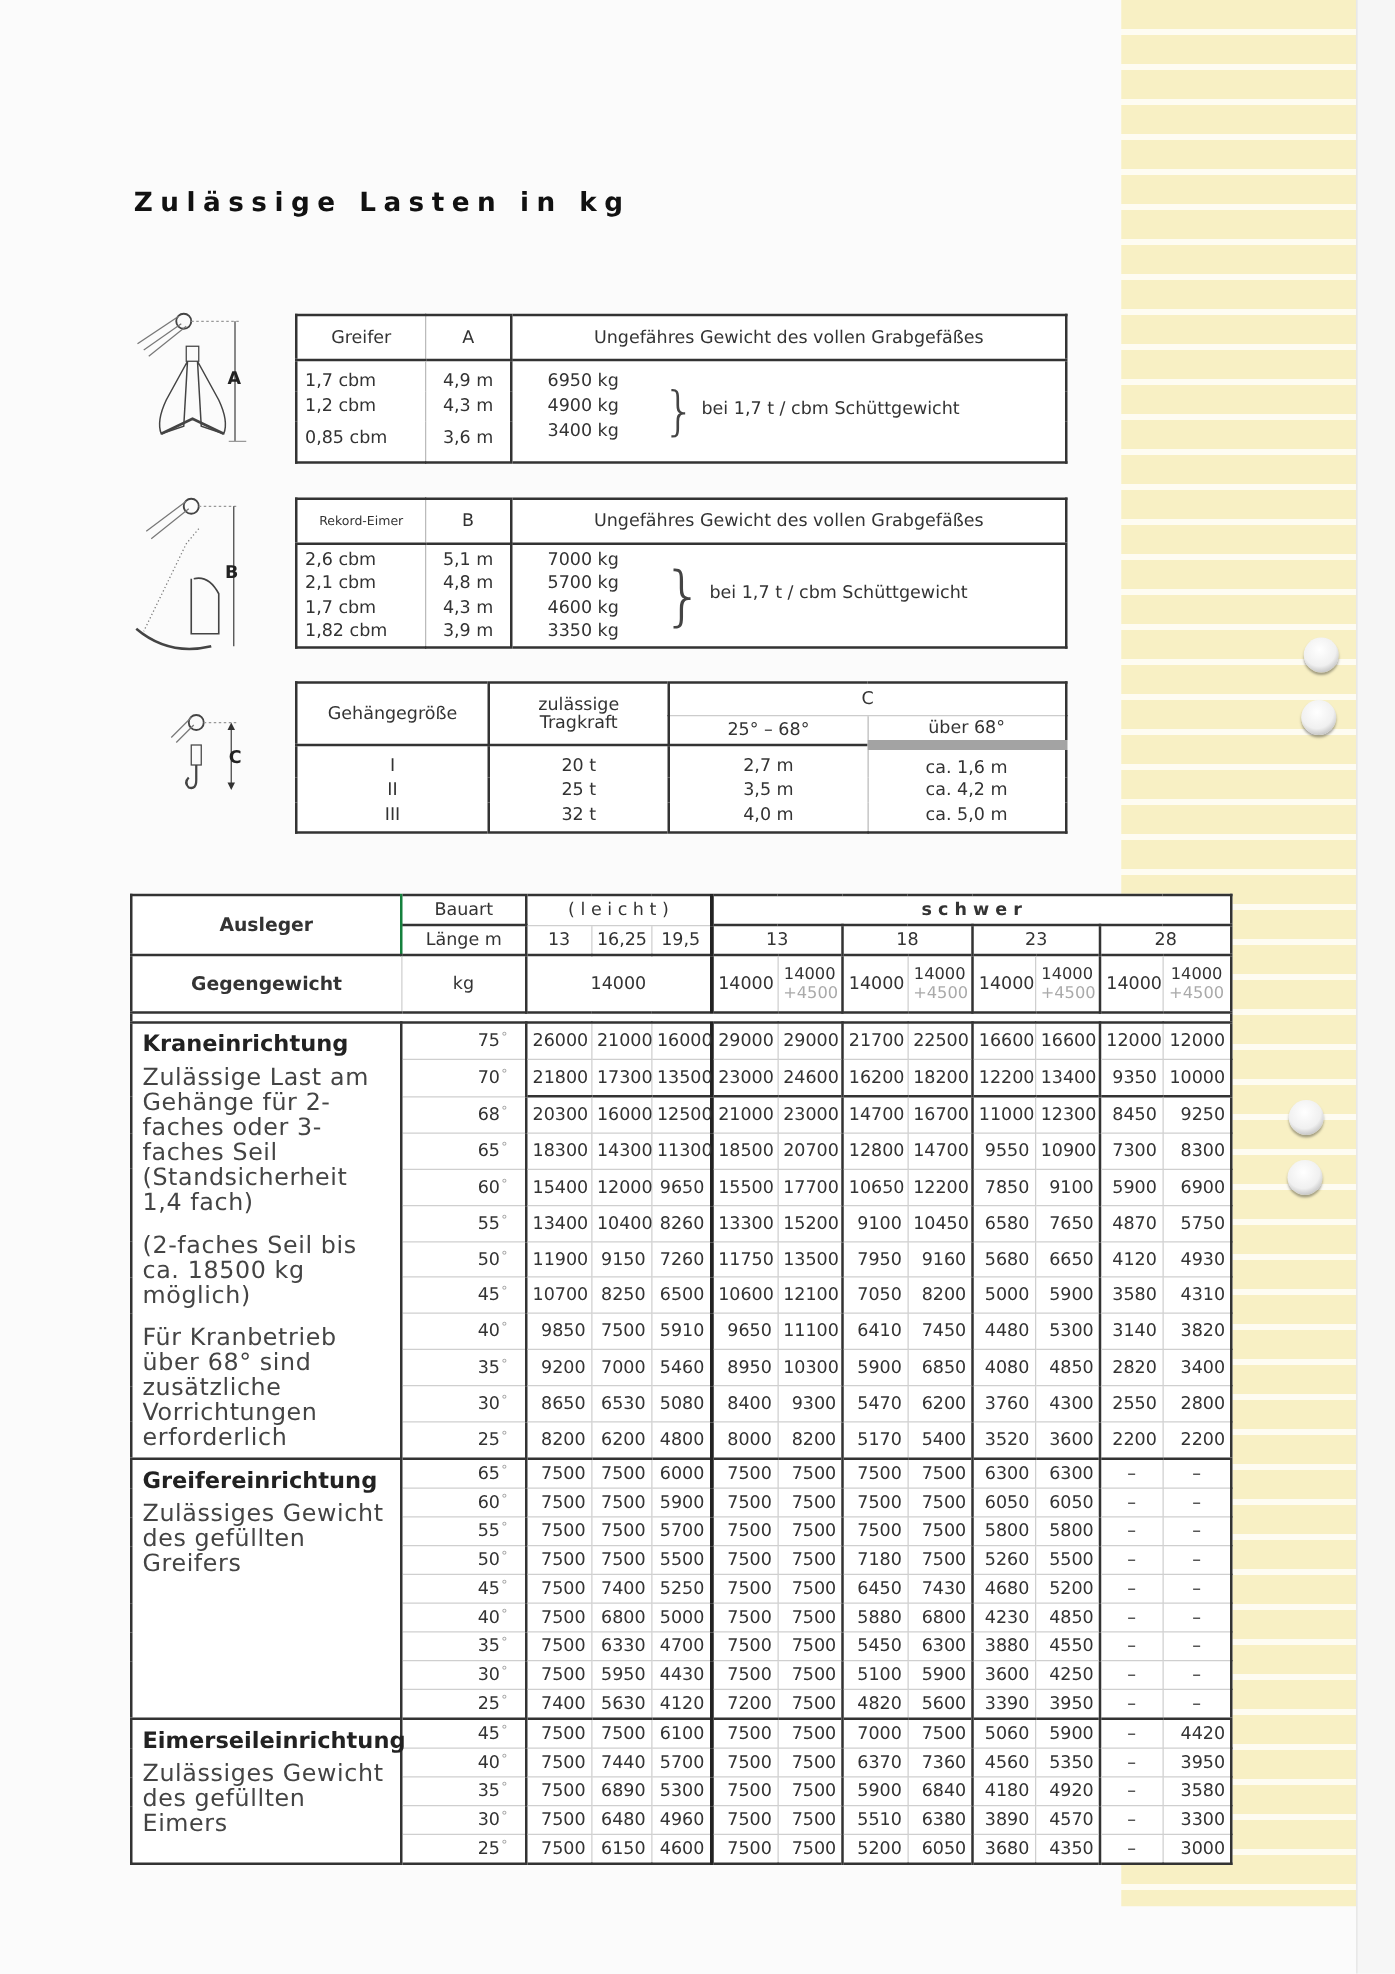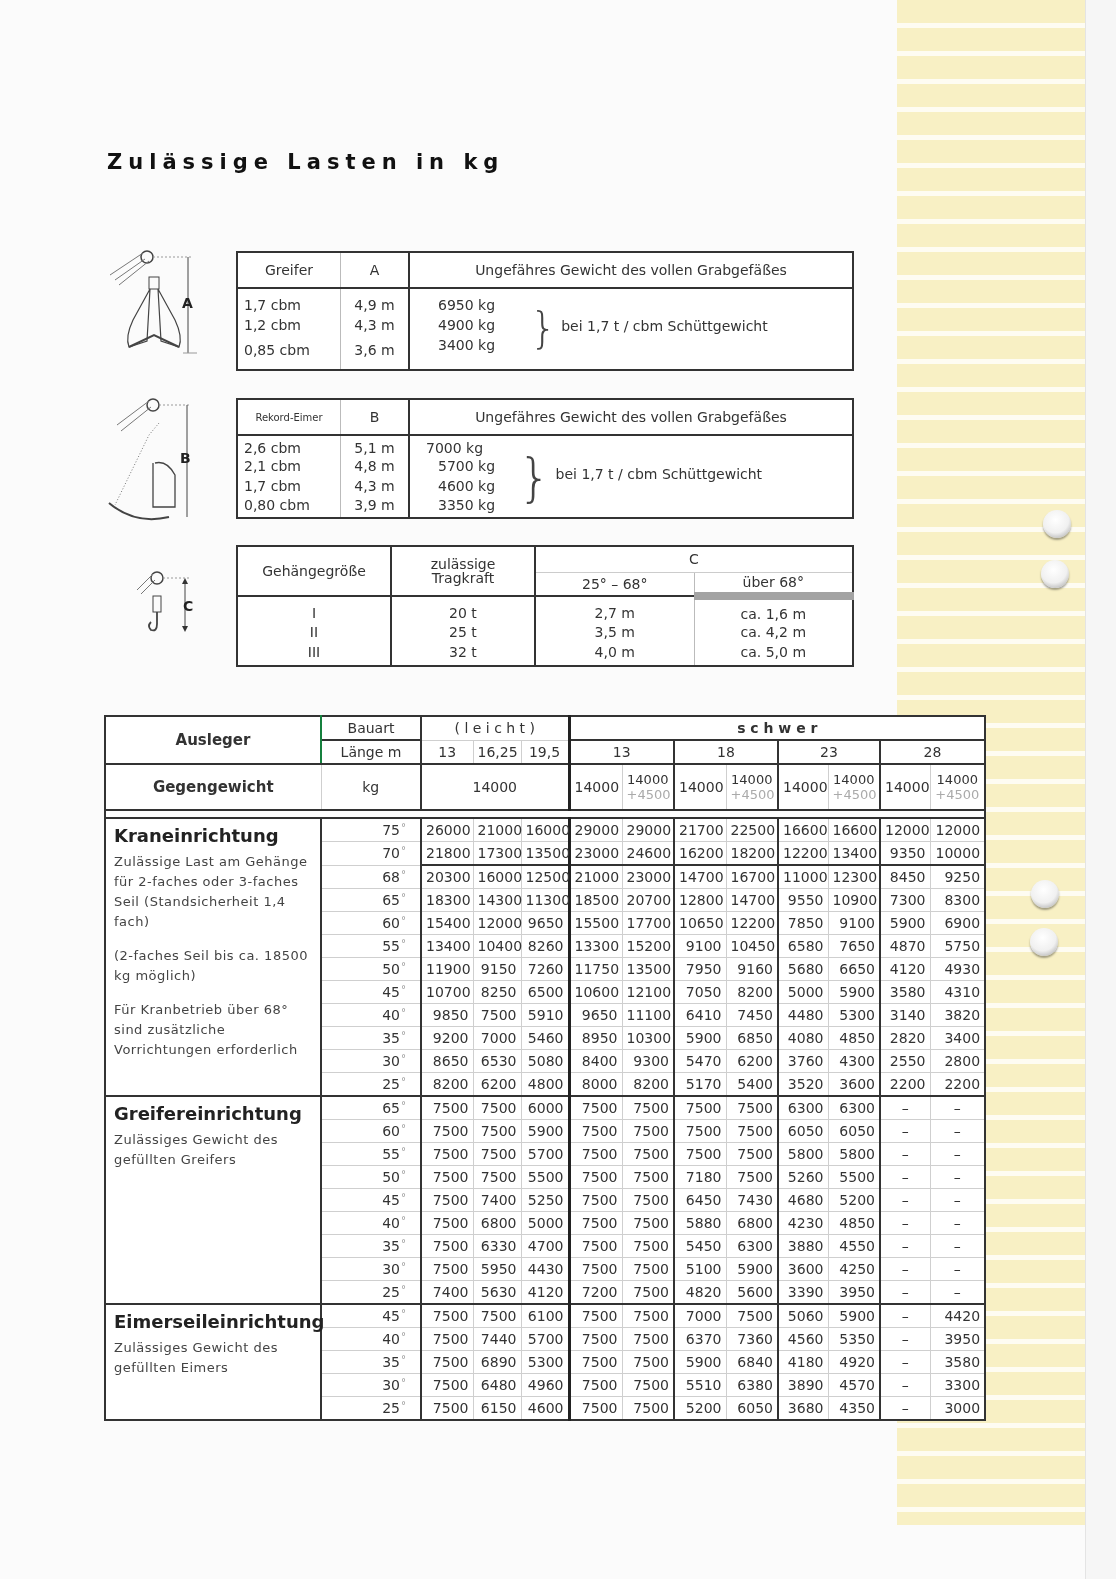--- a/index.html
+++ b/index.html
@@ -30,21 +30,21 @@
   #big td{padding:0 4px;height:22px;border:1px solid #cfcfcf;text-align:right;white-space:nowrap;}
   #big td.L{text-align:left;vertical-align:top;border-right:2px solid #333;border-left:none;white-space:normal;padding:6px 8px;}
   #big td.ang{text-align:right;padding-right:14px;border-left:2px solid #333;}
   #big td.ang span.deg{color:#999;font-size:10px;vertical-align:top;margin-left:1px;}
   #big td.bl{border-left:2px solid #333;}
   #big td.bl3{border-left:3px solid #222;}
   #big tr.sect td{border-top:2px solid #333;margin-left:10px;}
   #big tr.thin68 td.d{border-top:2px solid #333;}
   #big .h td{text-align:center;height:22px;}
   #big .secth{font-weight:bold;font-size:18px;color:#222;display:block;margin-bottom:6px;}
-  #big .sectd{font-size:13px;color:#444;line-height:20px;letter-spacing:.5px;}
+  #big .sectd{font-size:19px;color:#444;line-height:20px;letter-spacing:.5px;}
   .gg{font-size:13px;line-height:15px;text-align:right;}
   .gg .plus{color:#aaa;}
   .dash{text-align:center !important;}
   .figlbl{font-weight:bold;font-size:14px;color:#222;}
 </style>
 </head>
 <body>
 
 <div id="stripe" class="abs"></div>
 <div id="rightedge" class="abs"></div>
@@ -123,35 +123,35 @@
 <table class="stbl" style="left:236px;top:398px;width:618px;">
   <tbody>
       <tr class="hdr">
     <td class="vl c" style="width:90px;font-size:10px">Rekord-Eimer</td>
     <td class="vr c" style="width:55px">B</td>
     <td colspan="2" class="c">Ungefähres Gewicht des vollen Grabgefäßes</td>
   </tr>
   <tr style="height:20px">
         <td class="vl" style="padding-top:4px">2,6   cbm</td>
         <td class="vr c" style="padding-top:4px">5,1  m</td>
-        <td style="width:80px;padding-left:16px;padding-top:4px">7000  kg</td>
+        <td style="width:80px;padding-left:28px;padding-top:4px">7000  kg</td>
     <td rowspan="4"><span class="brace" style="font-size:52px">}</span> <span style="vertical-align:16px">bei 1,7 t / cbm Schüttgewicht</span></td>
       </tr>
   <tr style="height:20px">
         <td class="vl">2,1   cbm</td>
         <td class="vr c">4,8  m</td>
         <td style="padding-left:28px">5700  kg</td>
       </tr>
   <tr style="height:20px">
         <td class="vl">1,7   cbm</td>
         <td class="vr c">4,3  m</td>
         <td style="padding-left:28px">4600  kg</td>
       </tr>
   <tr style="height:22px">
-        <td class="vl" style="padding-bottom:4px">0,80 cbm</td>
+        <td class="vl" style="padding-bottom:4px">1,82 cbm</td>
         <td class="vr c" style="padding-bottom:4px">3,9  m</td>
         <td style="padding-left:28px;padding-bottom:4px">3350  kg</td>
       </tr>
 </tbody>
   </table>
 
 <table class="stbl" style="left:236px;top:545px;width:618px;">
   <tbody>
       <tr style="height:26px">
     <td rowspan="2" class="vr c" style="width:140px;border-bottom:2px solid #333">Gehängegröße</td>

